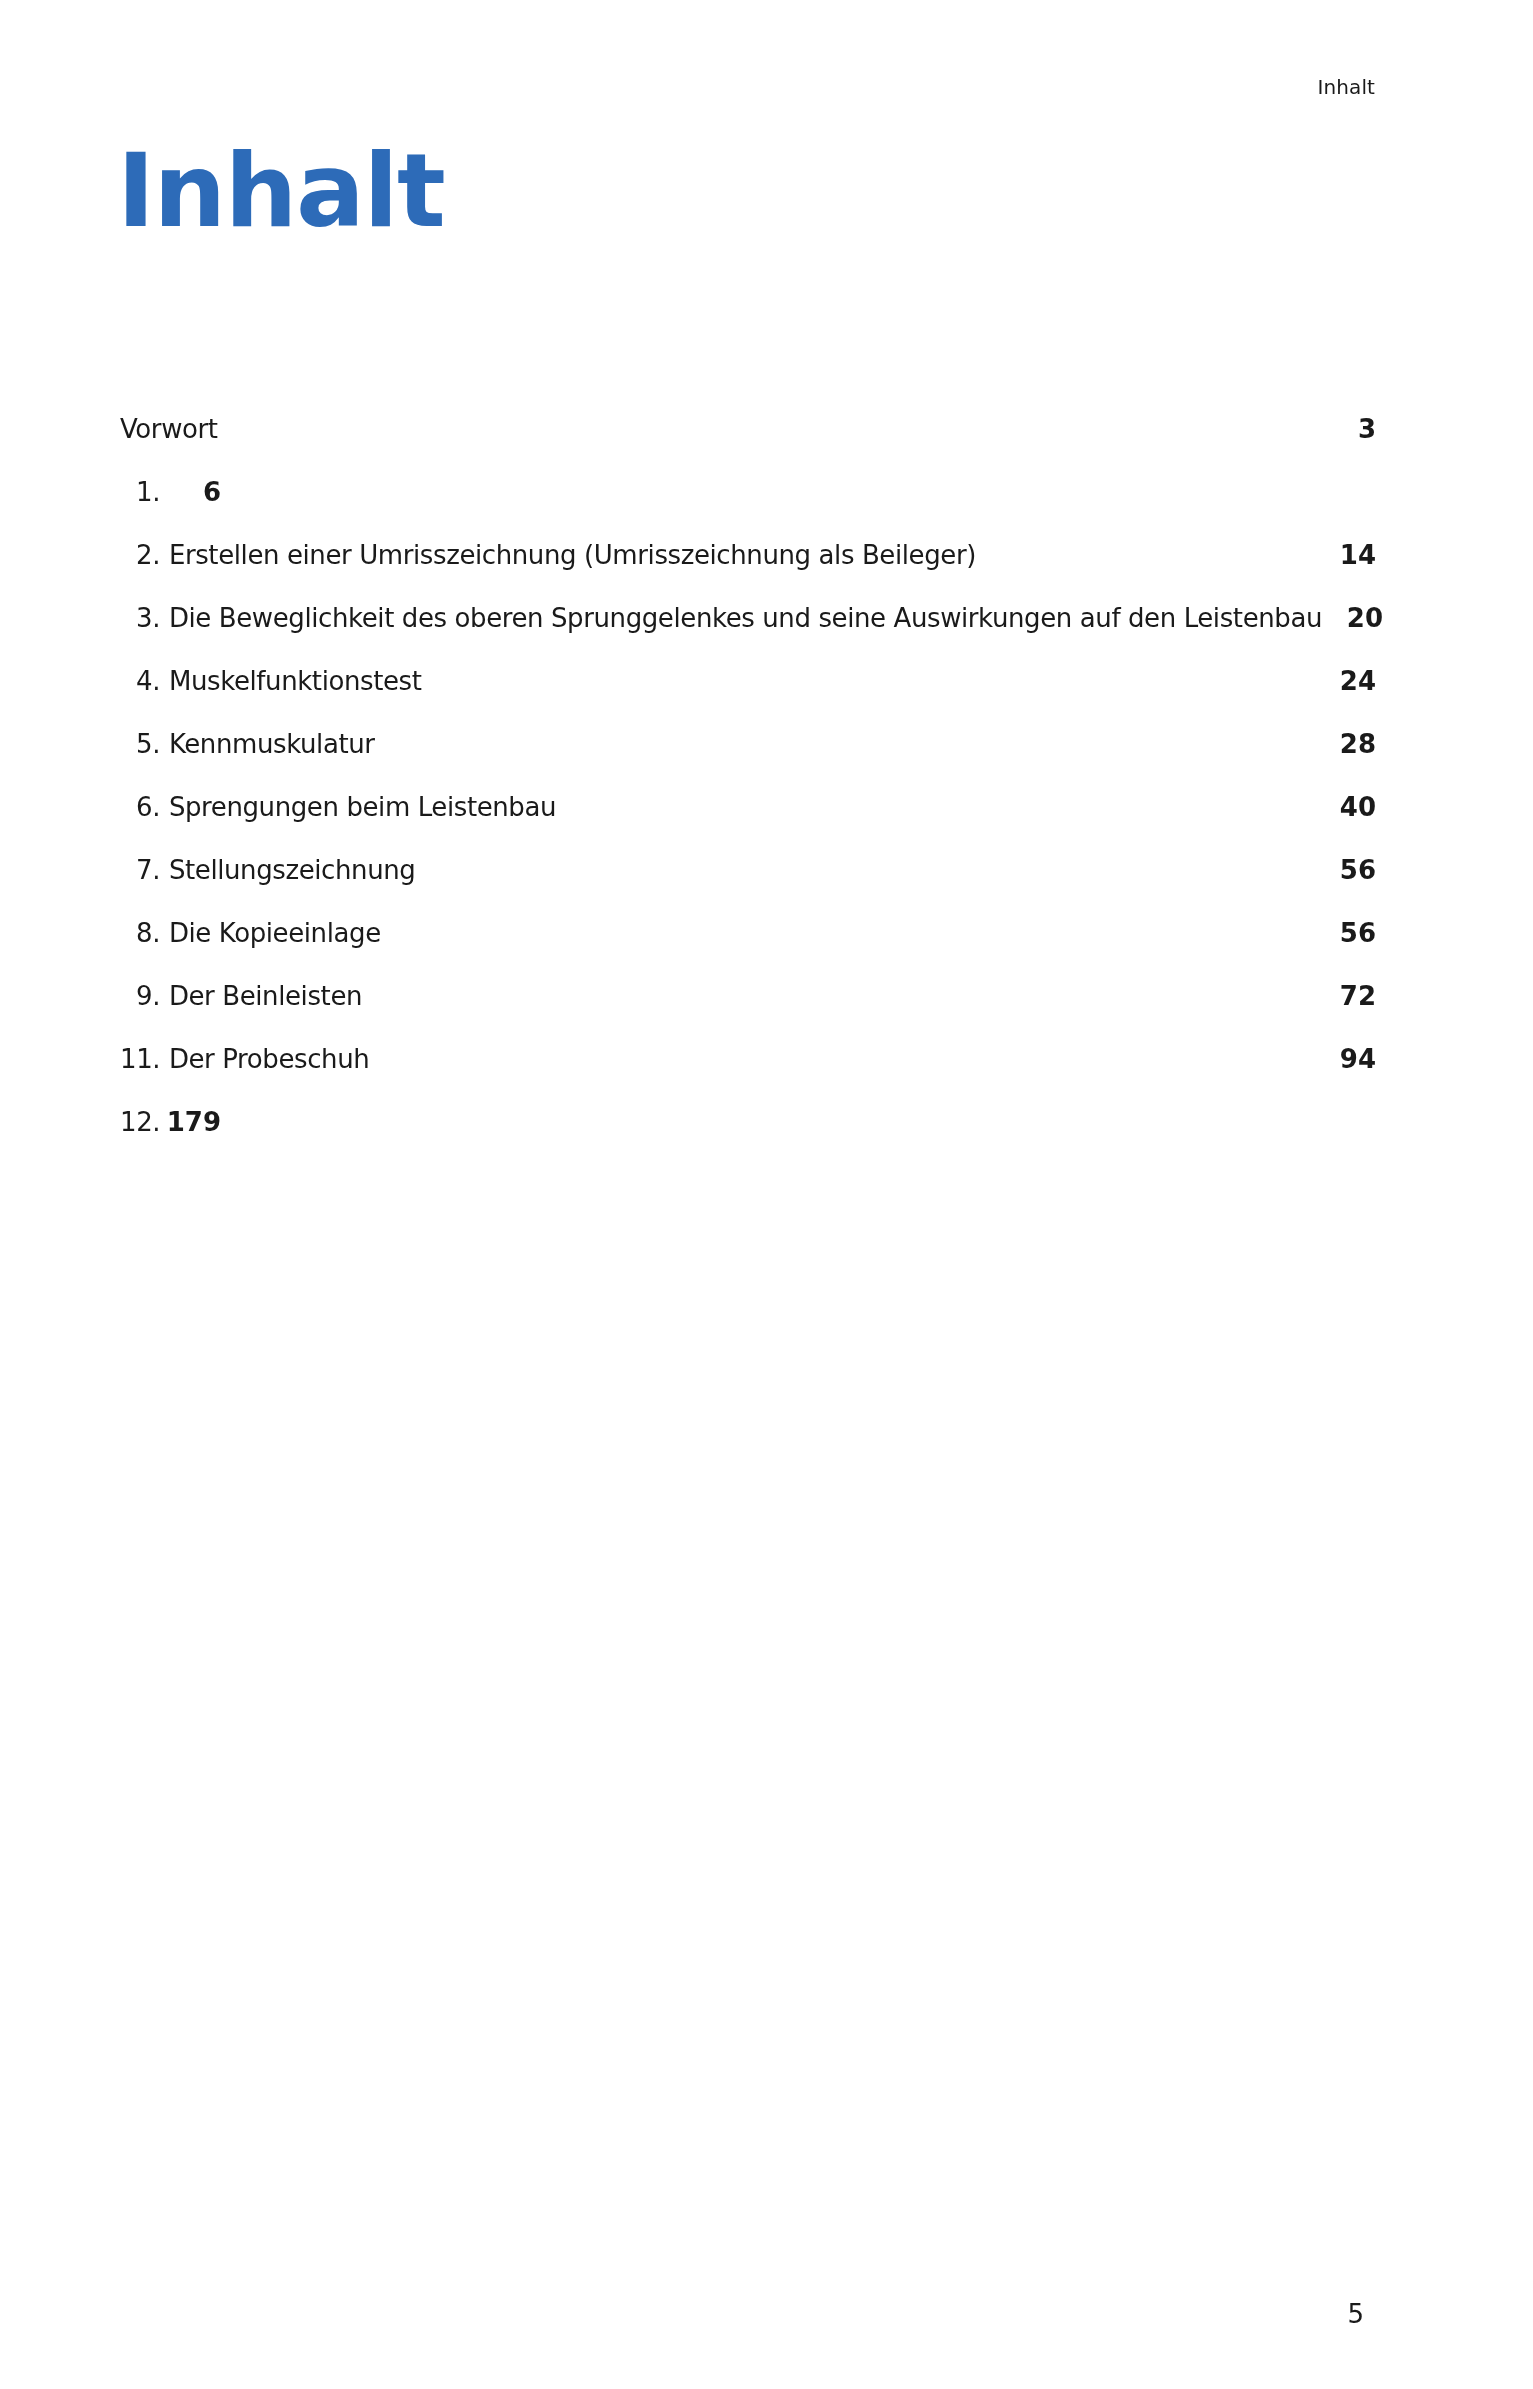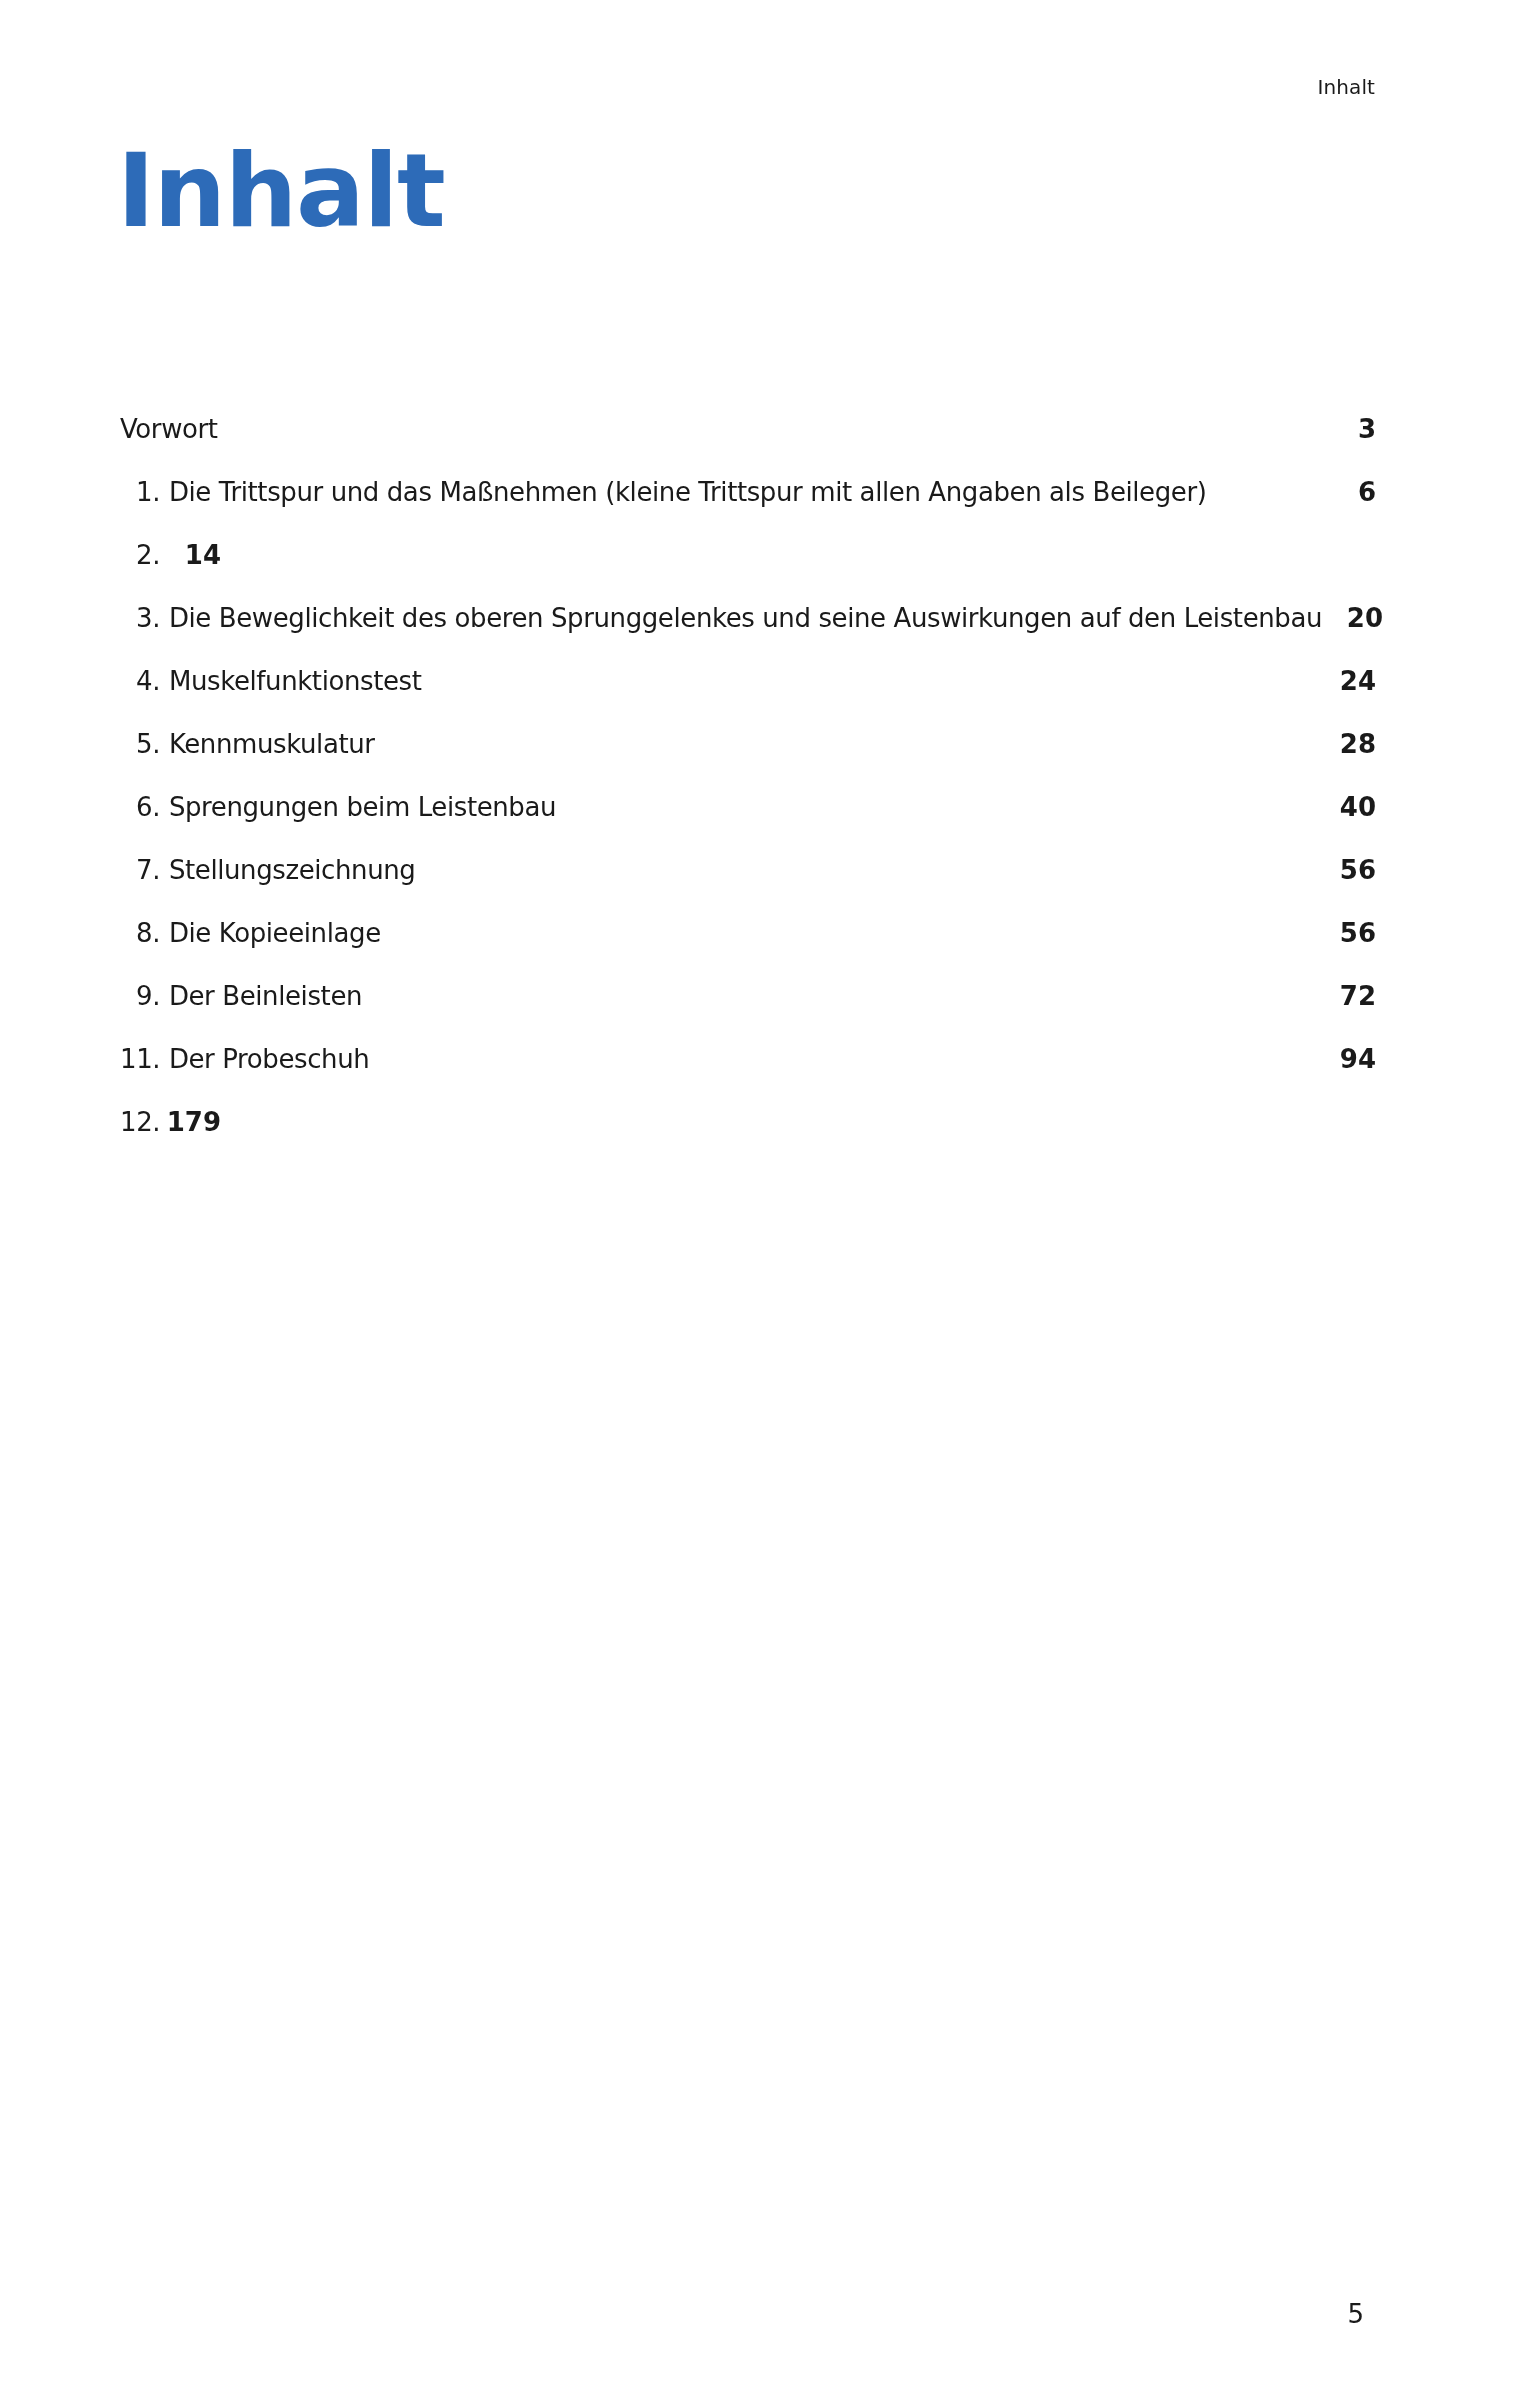--- a/index.html
+++ b/index.html
@@ -50,25 +50,25 @@
 <h1 class="page-title" style="margin:0;">Inhalt</h1>
 
 <div class="toc">
   <div class="toc-row vorwort">
     <span class="toc-title">Vorwort</span>
     <span class="toc-page">3</span>
   </div>
   <div id="chapter-list">
       <div class="toc-row">
         <span class="toc-num">1.</span>
-        <span class="toc-title">Die Trittspur und das Maßnehmen (kleine Trittspur mit allen Angaben als Beileger)</span>
         <span class="toc-page">6</span>
       </div>
       <div class="toc-row">
         <span class="toc-num">2.</span>
+        <span class="toc-title">Erstellen einer Umrisszeichnung (Umrisszeichnung als Beileger)</span>
         <span class="toc-page">14</span>
       </div>
       <div class="toc-row">
         <span class="toc-num">3.</span>
         <span class="toc-title">Die Beweglichkeit des oberen Sprunggelenkes und seine Auswirkungen auf den Leistenbau</span>
         <span class="toc-page">20</span>
       </div>
       <div class="toc-row">
         <span class="toc-num">4.</span>
         <span class="toc-title">Muskelfunktionstest</span>

